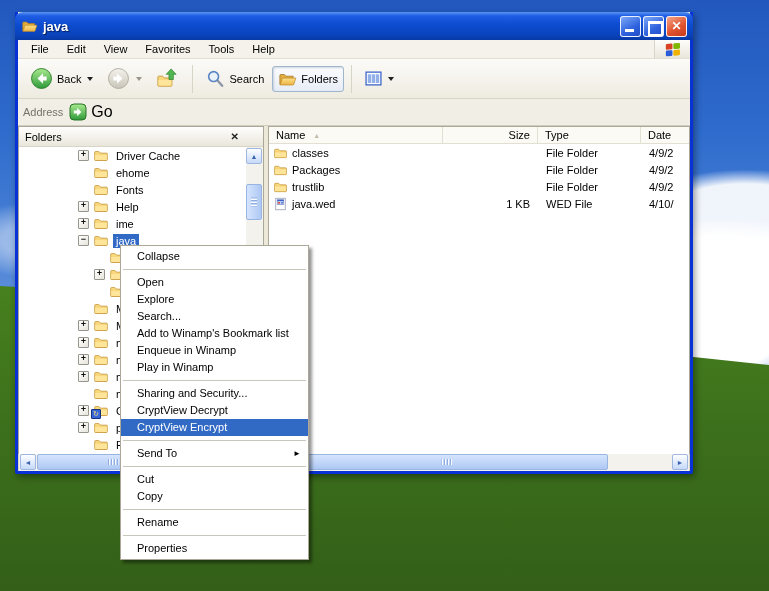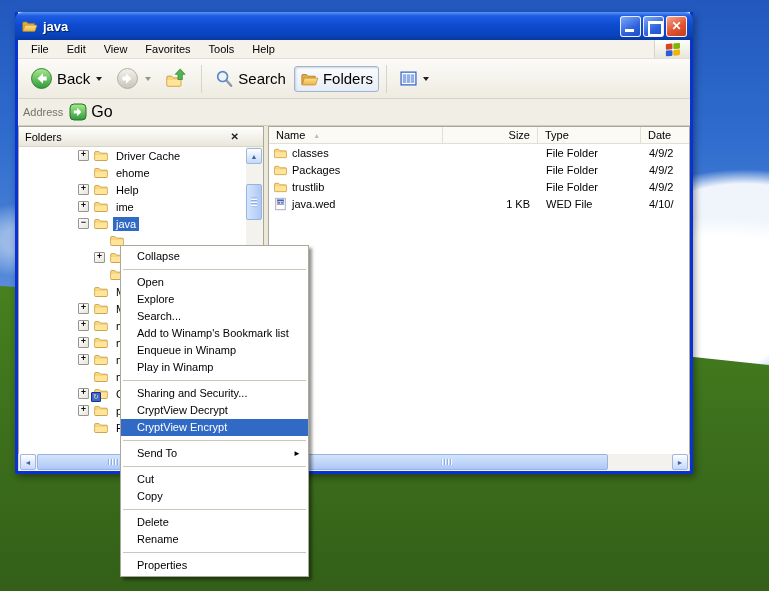--- a/index.html
+++ b/index.html
@@ -40,21 +40,21 @@
 
   .menubar{flex:none;height:19px;background:#F4F2EA;border-bottom:1px solid #E2DFD2;
     display:flex;align-items:stretch}
   .menu-strip{display:flex;align-items:center;padding-left:4px}
   .mb-item{padding:0 9px;font-size:11px;cursor:default}
   .logo{margin-left:auto;width:36px;border-left:1px solid #D8D5C8;
     background:linear-gradient(#FDFDFB,#E9E6DB);display:flex;align-items:center;justify-content:center}
 
   .toolbar{flex:none;height:40px;display:flex;align-items:center;gap:2px;padding:0 6px;
     background:linear-gradient(#FCFBF8,#EEEBE0);border-bottom:1px solid #D8D5C8}
-  .tb-btn{display:flex;align-items:center;gap:4px;padding:3px 5px;font-size:15px;border-radius:3px;border:1px solid transparent}
+  .tb-btn{display:flex;align-items:center;gap:4px;padding:3px 5px;font-size:11px;border-radius:3px;border:1px solid transparent}
   .tb-btn.pressed{border:1px solid #9FB6CC;background:linear-gradient(#FBFCFE,#E7EDF6);box-shadow:inset 1px 1px 2px rgba(120,140,170,.35)}
   .tb-btn .dis{opacity:.95}
   .caret{width:0;height:0;border-left:3px solid transparent;border-right:3px solid transparent;border-top:4px solid #202020;margin-left:2px}
   .caret.gray{border-top-color:#9a968c}
   .tsep{width:1px;height:28px;background:#D8D5C8;margin:0 5px;flex:none}
 
   .addressbar{flex:none;height:27px;display:flex;align-items:center;gap:6px;padding:0 5px;
     background:#F1EFE5;border-bottom:1px solid #D0CDBE}
   .addr-label{font-size:11px;color:#76736A}
   .combo{flex:1;height:21px;border:1px solid #7F9DB9;background:#fff;display:flex;align-items:center;padding-left:3px}
@@ -299,20 +299,30 @@
             <span class="expand noexp"></span>
             <span class="ticon">
               <svg width="16" height="15" viewBox="0 0 16 16">
                 <use class="row-use" href="#sym-folder"></use>
               </svg>
               
             </span>
             <span class="tlabel">ehome</span>
           </div>
           <div class="tree-row">
+            <span class="expand noexp"></span>
+            <span class="ticon">
+              <svg width="16" height="15" viewBox="0 0 16 16">
+                <use class="row-use" href="#sym-folder"></use>
+              </svg>
+              
+            </span>
+            <span class="tlabel">Fonts</span>
+          </div>
+          <div class="tree-row">
             <span class="expand">+</span>
             <span class="ticon">
               <svg width="16" height="15" viewBox="0 0 16 16">
                 <use class="row-use" href="#sym-folder"></use>
               </svg>
               
             </span>
             <span class="tlabel">Help</span>
           </div>
           <div class="tree-row">
@@ -608,24 +618,20 @@
     <div class="menu-item">
       <span>Cut</span>
       
     </div>
     <div class="menu-item">
       <span>Copy</span>
       
     </div>
     <div class="menu-sep"></div>
     <div class="menu-item">
-      <span>Delete</span>
-      
-    </div>
-    <div class="menu-item">
       <span>Rename</span>
       
     </div>
     <div class="menu-sep"></div>
     <div class="menu-item">
       <span>Properties</span>
       
     </div>
   </div>
 

